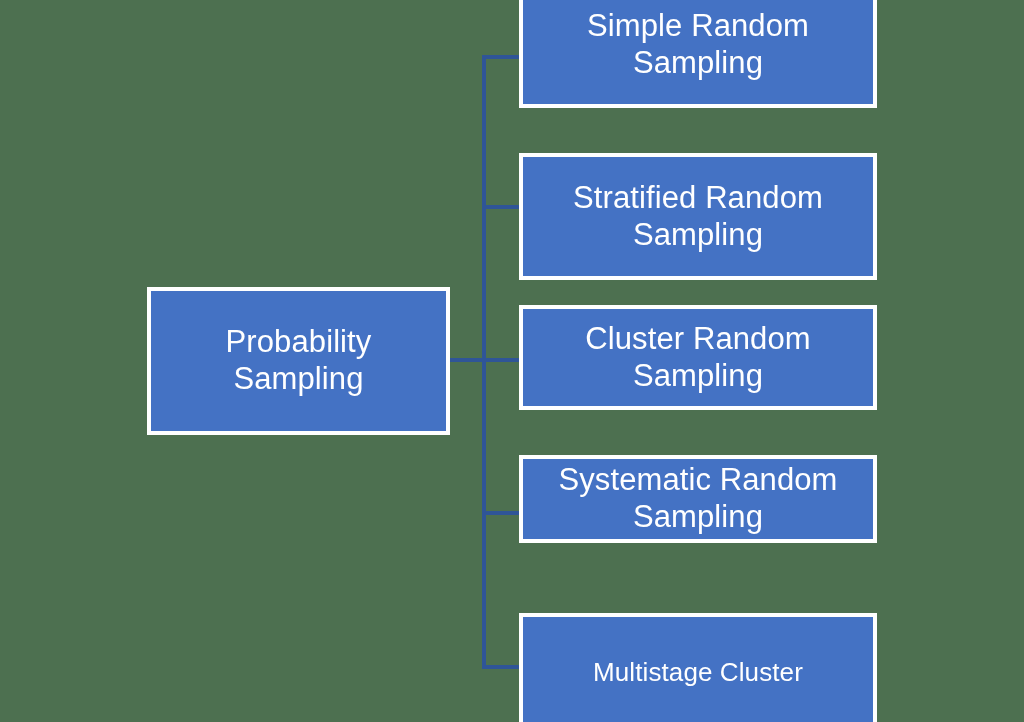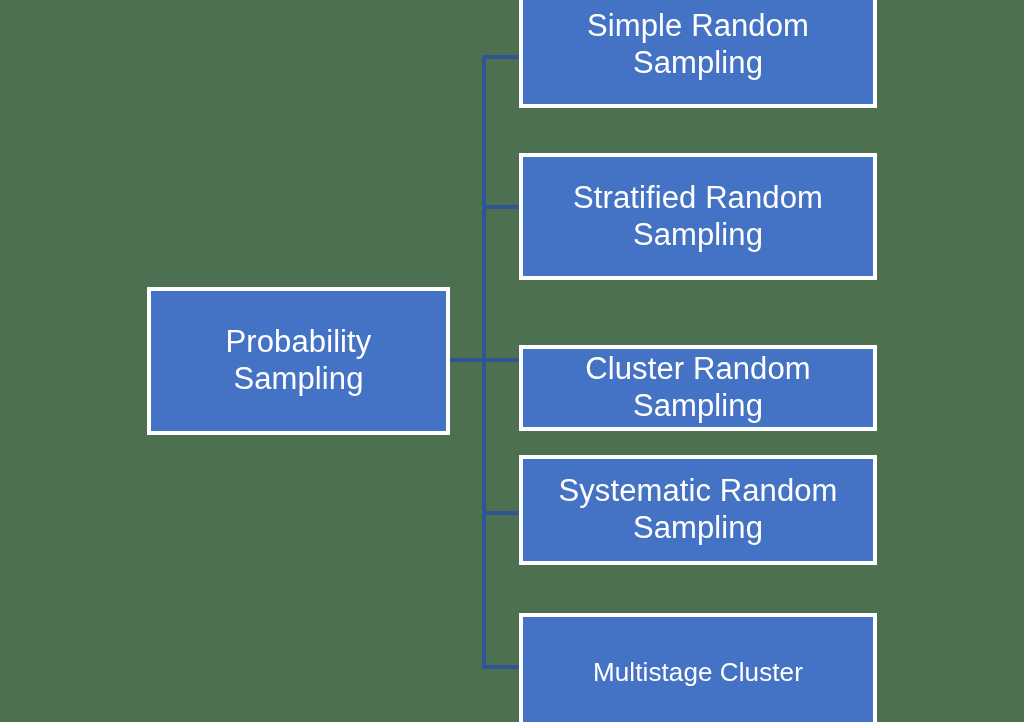--- a/index.html
+++ b/index.html
@@ -58,26 +58,25 @@
   #node-simple-random-sampling {
     top: -18px;
     height: 126px;
   }
   #node-stratified-random-sampling {
     top: 153px;
     height: 127px;
   }
   #node-cluster-random-sampling {
     top: 305px;
-    height: 86px;
-    margin-top: 40px;
+    height: 105px;
   }
   #node-systematic-random-sampling {
     top: 455px;
-    height: 110px;
+    height: 88px;
   }
   #node-multistage-sampling {
     top: 613px;
     height: 118px;
     font-size: 26px;
   }
 
   
   .conn {
     position: absolute;

